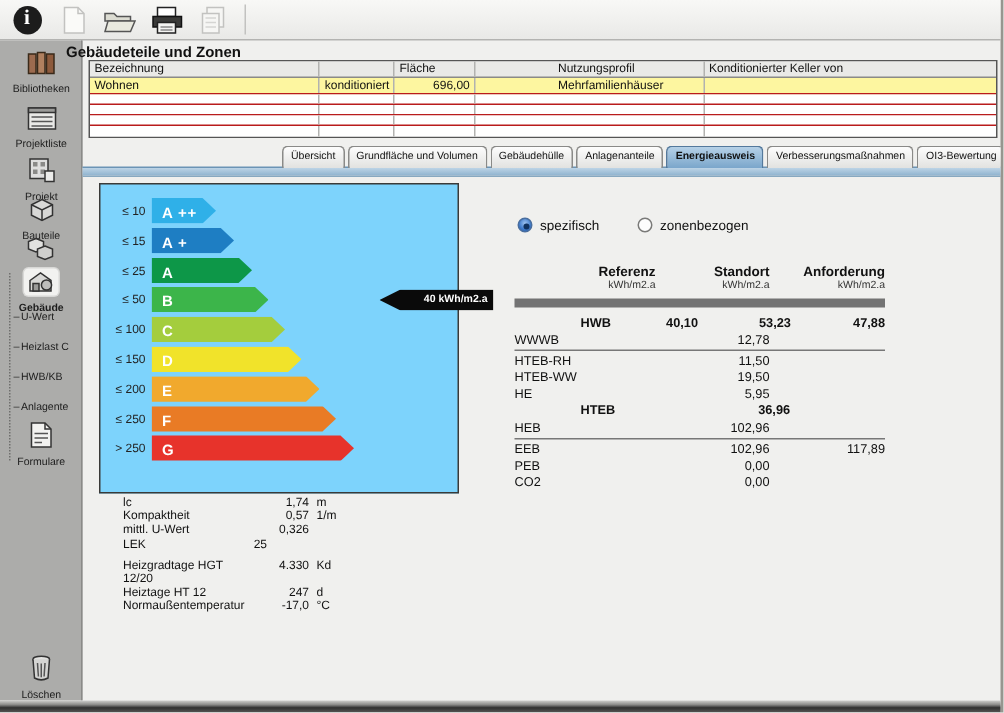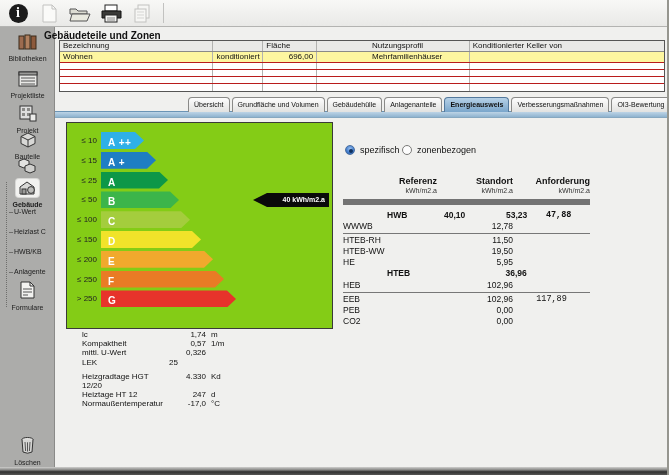--- a/index.html
+++ b/index.html
@@ -40,21 +40,21 @@
   .zc0{width:154px;} .zc1{width:50px;} .zc2{width:54px;} .zc3{width:52px;margin-top:12px;} .zc4{width:101px;} .zc5{width:195px;}
   .num{text-align:right;}
   
   #tabstrip{position:absolute;left:55px;top:111px;width:614px;height:7px;
             background:linear-gradient(#bdd4e6,#8fb3cf);border-top:1px solid #6b94b5;border-bottom:1px solid #87a8c0;}
   #tabs{position:absolute;left:188px;top:97px;height:15px;display:flex;gap:2px;z-index:3;}
   .tab{font-size:7px;line-height:11px;padding:1px 5px;color:#111;background:linear-gradient(#fdfdfd,#e2e2e0);
        border:1px solid #8a8a88;border-bottom:none;border-radius:4px 4px 0 0;white-space:nowrap;cursor:default;}
   .tab.active{background:linear-gradient(#b6d1e7,#7aa6cb);border-color:#54799c;font-weight:bold;}
   
-  #chart-box{position:absolute;left:66px;top:122px;width:267px;height:207px;background:#84cc16;
+  #chart-box{position:absolute;left:66px;top:122px;width:240px;height:207px;background:#7dd3fc;
              border:1px solid #3a3a38;}
   .erow{position:absolute;left:0;height:17px;width:100%;}
   .ethr{position:absolute;left:0;width:30px;text-align:right;font-size:8px;color:#222;line-height:17px;}
   .ebar{position:absolute;left:34px;top:0;height:17px;
         clip-path:polygon(0 0,calc(100% - 9px) 0,100% 50%,calc(100% - 9px) 100%,0 100%);}
   .ebar span{color:#fff;font-weight:bold;font-size:10px;line-height:17px;padding-left:7px;letter-spacing:0.5px;}
   #marker{position:absolute;left:186px;top:70px;width:76px;height:14px;background:#0a0a0a;
           clip-path:polygon(0 50%,14px 0,100% 0,100% 100%,14px 100%);
           color:#fff;font-size:7px;font-weight:bold;line-height:14px;text-align:right;padding-right:4px;}
   
@@ -66,21 +66,21 @@
   
   #res-head{position:absolute;left:343px;top:176px;width:247px;display:flex;
             border-bottom:6px solid #737373;padding-bottom:4px;}
   .rh{text-align:right;}
   .rh .t{font-size:9px;font-weight:bold;color:#111;line-height:10px;}
   .rh .u{font-size:7px;color:#333;line-height:9px;}
   .rh0{width:94px;} .rh1{width:76px;} .rh2{width:77px;}
   #res-rows{position:absolute;left:343px;top:210px;width:247px;}
   .rrow{display:flex;height:11.1px;font-size:8.5px;color:#111;line-height:11.1px;}
   .rrow.b{font-weight:bold;margin-left:44px;}
-  .rl{width:70px;} .rv0{width:24px;text-align:right;} .rv1{width:76px;text-align:right;} .rv2{width:77px;text-align:center;font-family:Liberation Mono, monospace;}
+  .rl{width:70px;} .rv0{width:24px;text-align:right;} .rv1{width:76px;text-align:right;} .rv2{width:77px;text-align:right;}
   .rsep{border-top:1px solid #777;margin:1px 0;height:0;}
   
   #figures{position:absolute;left:82px;top:330px;width:150px;}
   .frow{display:flex;font-size:8px;color:#111;line-height:9.2px;}
   .frow.b{font-weight:normal;gap:28px;}
   .fl{flex:1;} .fv{width:40px;text-align:right;} .fu{width:26px;padding-left:5px;}
   .fgap{height:5px;}
   
   #bottombar{position:absolute;left:0;top:467px;width:669px;height:8px;
              background:linear-gradient(#cfcfcd 0%,#8a8a88 35%,#303030 60%,#565654 100%);}
@@ -332,21 +332,21 @@
         <span class="ethr">&gt; 250</span>
         <div class="ebar" style="width: 135px; background: rgb(231, 51, 43);"><span>G</span></div>
       </div>
     <div id="marker">40 kWh/m2.a</div>
   </div>
 
   <div class="radio-row" style="left:345px;top:145px">
     <span class="radio sel"></span>
     <span class="radio-label">spezifisch</span>
   </div>
-  <div class="radio-row" style="left:402px;top:145px">
+  <div class="radio-row" style="left:425px;top:145px">
     <span class="radio"></span>
     <span class="radio-label">zonenbezogen</span>
   </div>
 
   <div id="res-head">
     <div class="rh rh0">
         <div class="t">Referenz</div>
         <div class="u">kWh/m2.a</div>
       </div>
     <div class="rh rh1">

